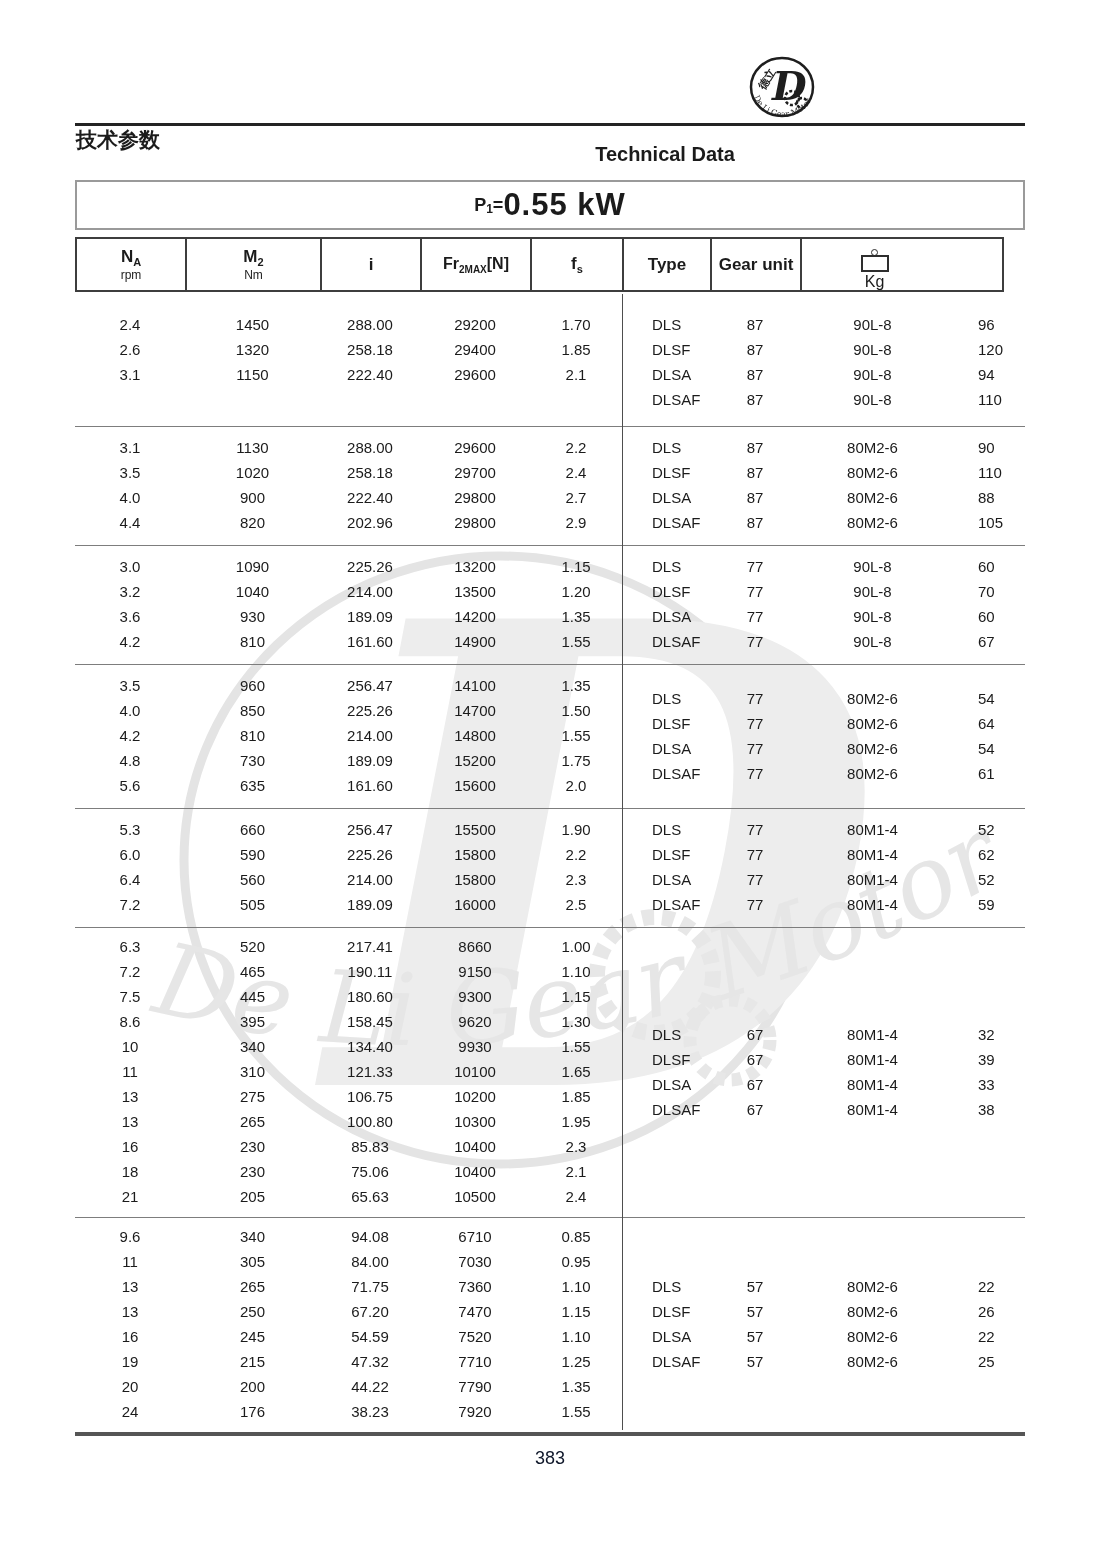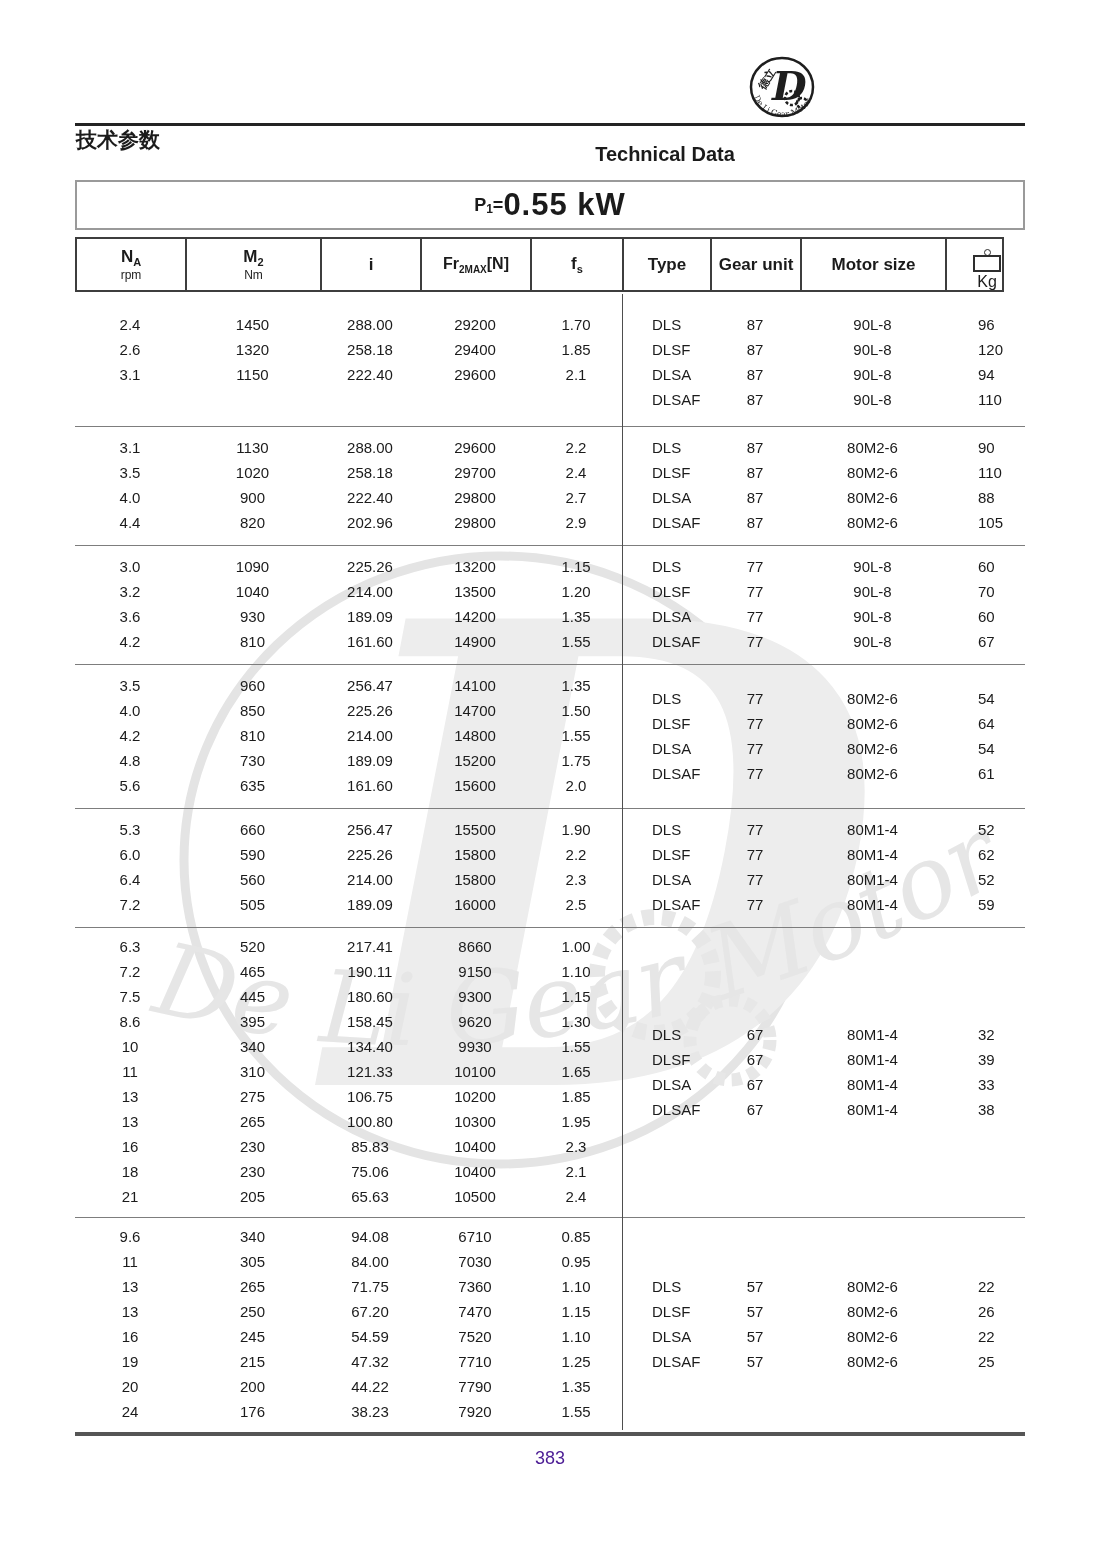--- a/index.html
+++ b/index.html
@@ -64,21 +64,21 @@
   .bright.vcenter { justify-content:center; }
   .trow { height:25px; line-height:25px; font-size:15px; }
   .lrow { display:grid; grid-template-columns:110px 135px 100px 110px 92px; }
   .rrow { display:grid; grid-template-columns:88px 90px 145px 80px; }
   .cell { text-align:center; }
   .cell.r0 { text-align:left; padding-left:30px; }
   .cell.r3 { text-align:left; padding-left:33px; }
 
   #vline { left:622px; top:294px; width:1px; height:1136px; background:#4e4e4e; z-index:1; }
   #bottom-rule { left:75px; top:1432px; width:950px; height:4px; background:#555555; z-index:1; }
-  #page-number { left:0; top:1448px; width:1100px; text-align:center; font-size:18px; color:#4c1d95; z-index:1; }
+  #page-number { left:0; top:1448px; width:1100px; text-align:center; font-size:18px; color:#0f172a; z-index:1; }
 </style>
 </head>
 <body>
 
 <div class="page">
 
   <svg id="watermark" class="layer" width="1100" height="1555" viewBox="0 0 1100 1555">
     <g>
       <ellipse cx="500" cy="860" rx="316" ry="304" fill="none" stroke="#e4e4e4" stroke-width="9"></ellipse>
       <text x="330" y="1085" font-family="DejaVu Serif, serif" font-style="italic" font-weight="bold" font-size="640" fill="#ededed">D</text>
@@ -133,23 +133,20 @@
     <div class="th">
       <div><span>f</span><sub>s</sub></div>
     </div>
     <div class="th">
       <div>Type</div>
     </div>
     <div class="th">
       <div>Gear unit</div>
     </div>
     <div class="th">
-      <div>Motor size</div>
-    </div>
-    <div class="th">
       <div class="kg-ring"></div>
       <div class="kg-icon"></div>
       <div class="kg-label">Kg</div>
     </div>
   </div>
 
   <div id="tbody" class="layer">
       <div class="block first">
         <div class="bleft">
           <div class="trow lrow">

